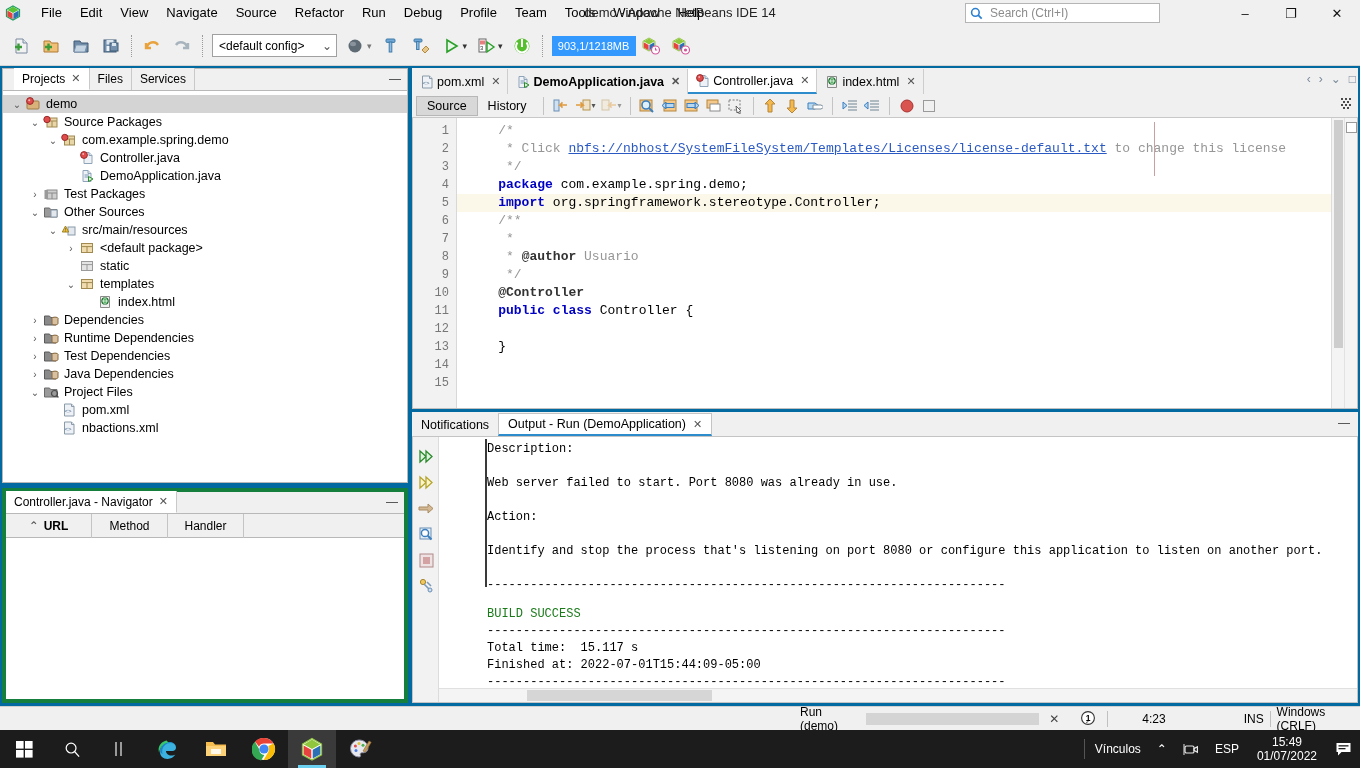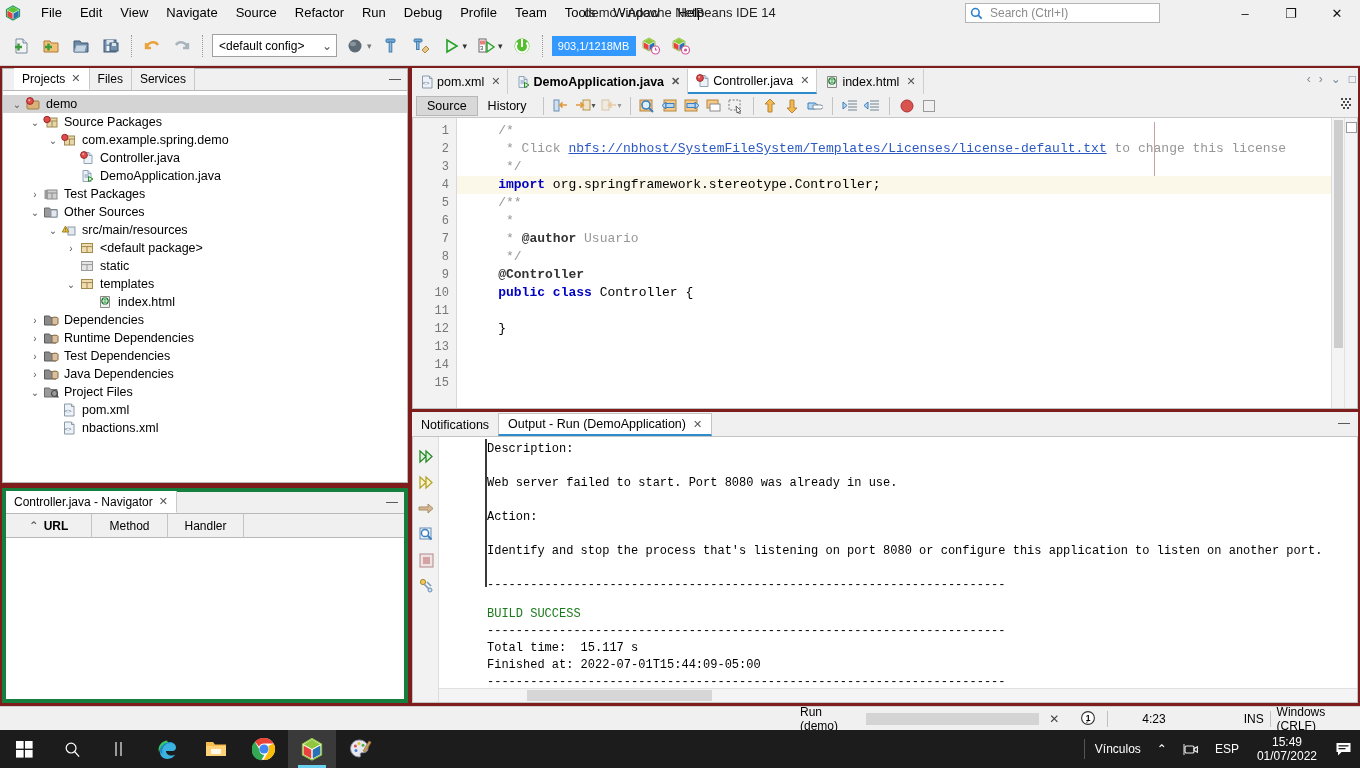--- a/index.html
+++ b/index.html
@@ -2,21 +2,21 @@
 <html><head>
 <meta charset="utf-8">
 <style>
   * { box-sizing: border-box; margin: 0; padding: 0; }
   html, body {
     width: 1360px; height: 768px; overflow: hidden;
     font-family: "Liberation Sans", sans-serif;
     font-size: 12px; color: #000; background: #f0f0f0;
     -webkit-font-smoothing: antialiased;
   }
-  .app { position: relative; width: 1360px; height: 768px; background: #7f1d1d; }
+  .app { position: relative; width: 1360px; height: 768px; background: #0369a1; }
 
   
   .titlebar {
     position: absolute; top:0; left:0; width:1360px; height:26px;
     background:#f0f0f0; display:flex; align-items:center;
   }
   .tb-logo { width:26px; height:26px; display:flex; align-items:center; justify-content:center; }
   .menubar { display:flex; align-items:center; height:26px; margin-left:6px; }
   .menu-item {
     padding:4px 9px; font-size:13px; color:#000; cursor:default; line-height:14px;
@@ -810,20 +810,21 @@
           <div class="gline">12</div>
           <div class="gline">13</div>
           <div class="gline">14</div>
           <div class="gline">15</div>
         </div>
       <div class="code" id="code">
         <div class="caret"></div>
       <div class="cline"><span>    </span><span class="cm">/*</span></div>
           <div class="cline"><span>     </span><span class="cm">* Click </span><span class="lnk">nbfs://nbhost/SystemFileSystem/Templates/Licenses/license-default.txt</span><span class="cm"> to change this license</span></div>
           <div class="cline"><span>     </span><span class="cm">*/</span></div>
+          <div class="cline"><span>    </span><span class="kw">package</span><span class="cls"> com.example.spring.demo;</span></div>
           <div class="cline hl"><span>    </span><span class="kw">import</span><span class="cls"> org.springframework.stereotype.Controller;</span></div>
           <div class="cline"><span>    </span><span class="cm">/**</span></div>
           <div class="cline"><span>     </span><span class="cm">*</span></div>
           <div class="cline"><span>     </span><span class="cm">* </span><span class="ann">@author</span><span class="cm"> Usuario</span></div>
           <div class="cline"><span>     </span><span class="cm">*/</span></div>
           <div class="cline"><span>    </span><span class="ann">@Controller</span></div>
           <div class="cline"><span>    </span><span class="kw">public</span><span class="cls"> </span><span class="kw">class</span><span class="cls"> Controller {</span></div>
           <div class="cline"><span>    </span></div>
           <div class="cline"><span>    </span><span class="cls">}</span></div>
           <div class="cline"><span>    </span></div>

